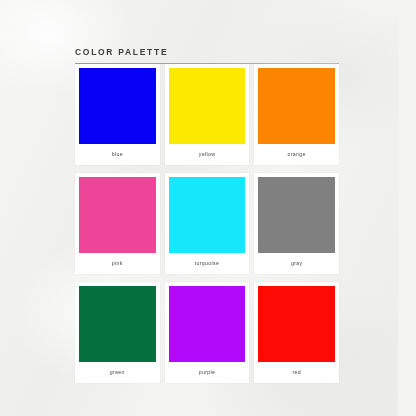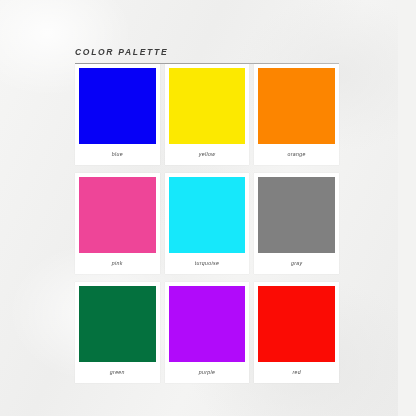--- a/index.html
+++ b/index.html
@@ -21,21 +21,20 @@
     height: 416px;
     background-color: #f2f2f1;
     background-image:
       radial-gradient(ellipse 120px 90px at 12% 8%,  rgba(255,255,255,0.85), rgba(255,255,255,0) 70%),
       radial-gradient(ellipse 150px 110px at 85% 18%, rgba(232,232,231,0.75), rgba(232,232,231,0) 70%),
       radial-gradient(ellipse 130px 100px at 25% 75%, rgba(255,255,255,0.8),  rgba(255,255,255,0) 70%),
       radial-gradient(ellipse 170px 120px at 78% 88%, rgba(230,230,229,0.7),  rgba(230,230,229,0) 72%),
       radial-gradient(ellipse 90px 70px  at 50% 45%,  rgba(236,236,235,0.55), rgba(236,236,235,0) 70%),
       linear-gradient(115deg, #f6f6f5 0%, #eeeeed 38%, #f4f4f3 62%, #ececeb 100%);
     box-sizing: border-box;
-    font-style: italic;
   }
 
   
   .header {
     position: absolute;
     left: 75px;
     top: 46px;
     width: 264px;
   }
   .palette-title {

